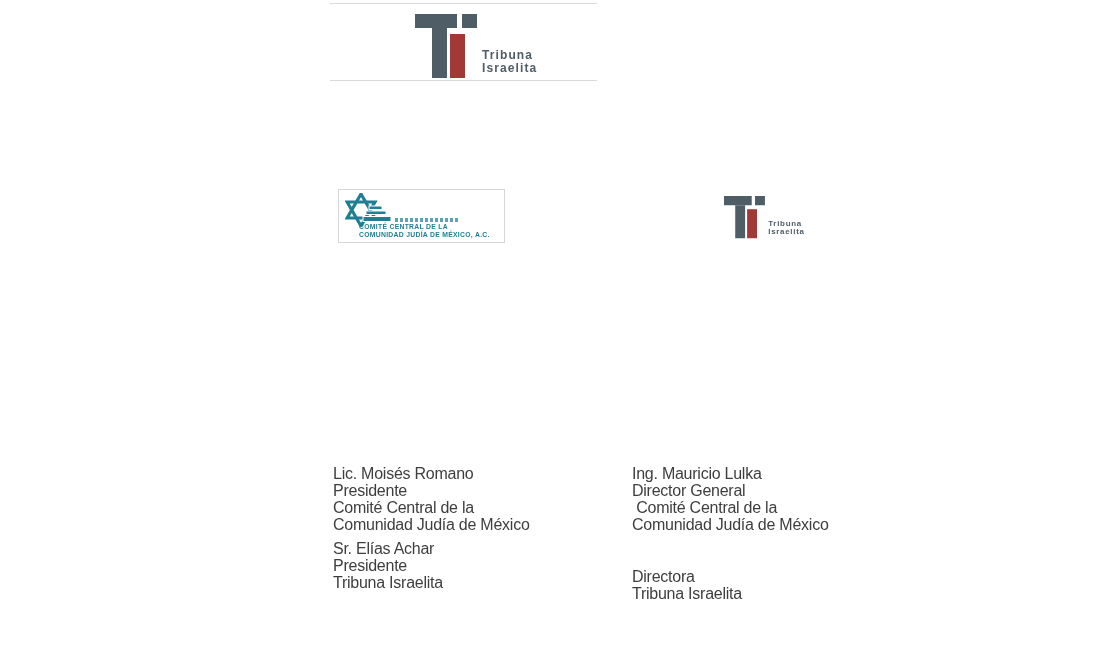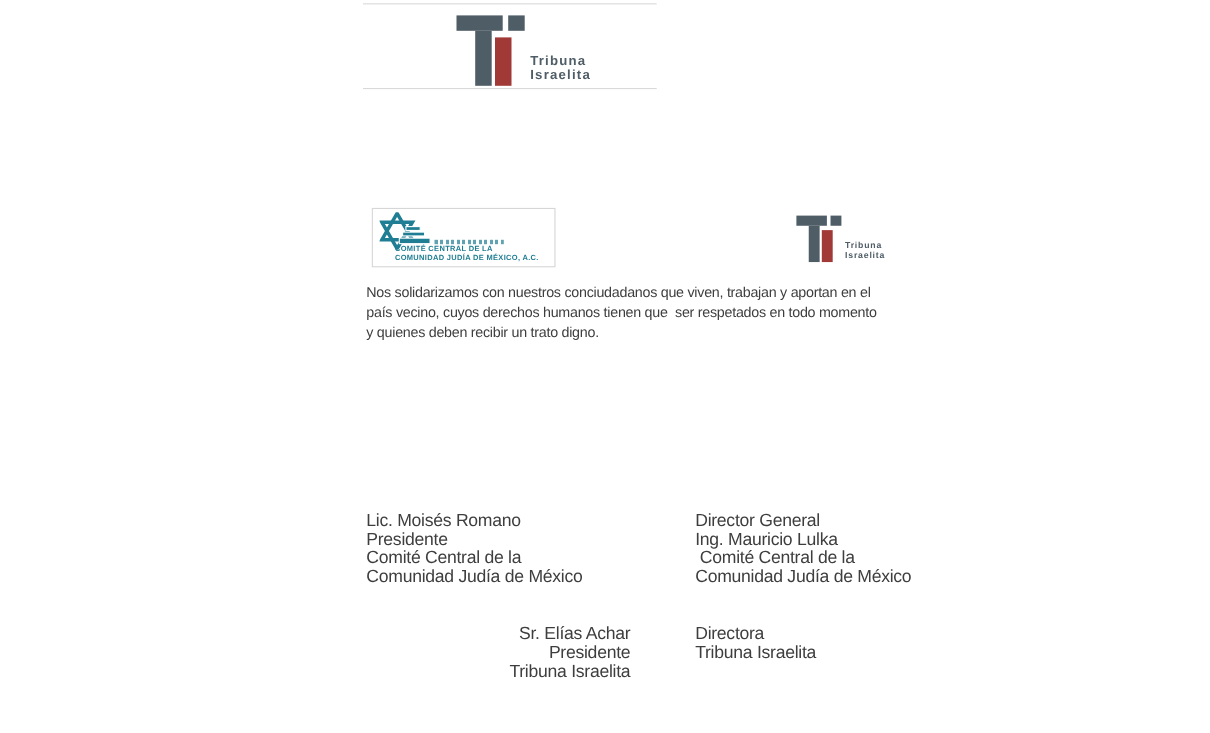--- a/index.html
+++ b/index.html
@@ -60,21 +60,21 @@
   .letter-body p { white-space: pre-wrap; margin: 0 0 8px 0; }
 
   
   .sig {
     position: absolute; width: 240px;
     color: #3e3e3e; font-size: 16px; line-height: 17px; letter-spacing: -0.25px;
   }
   .sig div { white-space: pre-wrap; }
   .sig.top-left     { left: 333px; top: 465px; }
   .sig.top-right    { left: 632px; top: 465px; }
-  .sig.bottom-left  { left: 333px; top: 568px; text-align: right; }
+  .sig.bottom-left  { left: 333px; top: 540px; }
   .sig.bottom-right { left: 632px; top: 568px; }
 </style>
 </head>
 <body>
 
 <div class="page">
 
   <div class="top-logo-box">
     <div class="ti-logo large">
       <div class="ti-bar"></div>
@@ -106,35 +106,32 @@
     <div class="ti-dot"></div>
     <div class="ti-stem"></div>
     <div class="ti-red"></div>
     <div class="ti-text">
       <div>Tribuna</div>
       <div>Israelita</div>
     </div>
   </div>
 
   <div class="letter-body">
-    <p>Nos solidarizamos con nuestros conciudadanos que viven, trabajan y aportan en el
-país vecino, cuyos derechos humanos tienen que  ser respetados en todo momento
-y quienes deben recibir un trato digno.</p>
   </div>
 
   <div class="sig top-left">
     <div>Lic. Moisés Romano</div>
     <div>Presidente</div>
     <div>Comité Central de la
 Comunidad Judía de México</div>
   </div>
 
   <div class="sig top-right">
+    <div>Ing. Mauricio Lulka</div>
     <div>Director General</div>
-    <div>Ing. Mauricio Lulka</div>
     <div> Comité Central de la
 Comunidad Judía de México</div>
   </div>
 
   <div class="sig bottom-left">
     <div>Sr. Elías Achar</div>
     <div>Presidente</div>
     <div>Tribuna Israelita</div>
   </div>
 

